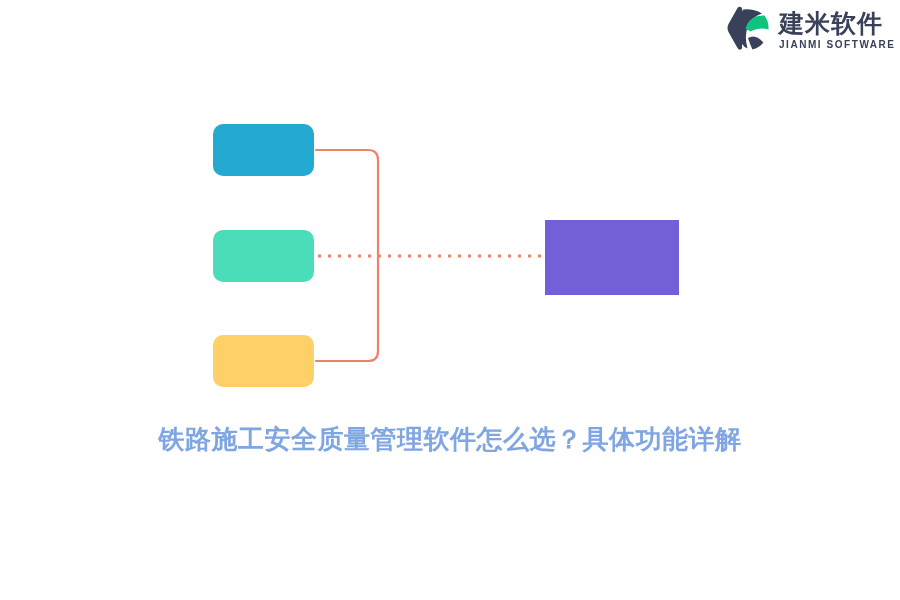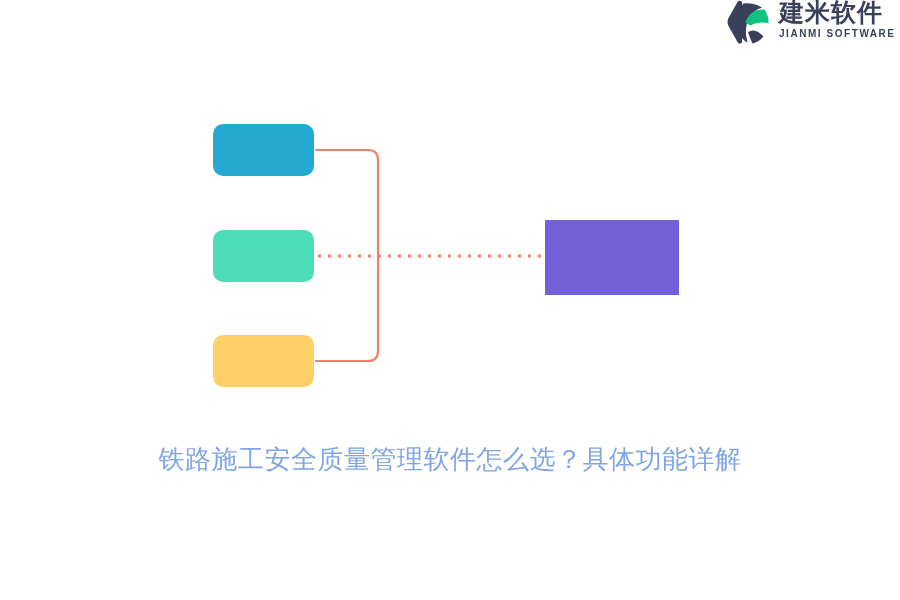--- a/index.html
+++ b/index.html
@@ -16,21 +16,21 @@
   }
 
   
   #brand-logo {
     position: absolute;
     top: 0px;
     left: 726px;
     width: 168px;
     height: 50px;
     display: flex;
-    align-items: flex-start;
+    align-items: flex-end;
     gap: 7px;
   }
   #logo-mark {
     width: 46px;
     height: 44px;
     flex: 0 0 auto;
     display: block;
   }
   #logo-wordmark {
     display: flex;
@@ -81,26 +81,25 @@
   }
 
   
   #page-title {
     position: absolute;
     left: 0;
     top: 422px;
     width: 900px;
     text-align: center;
     font-size: 26px;
-    font-weight: normal;
+    font-weight: bold;
     color: #7fa5e3;
     letter-spacing: 0.5px;
     white-space: nowrap;
     font-family: "DejaVu Sans", "Liberation Sans", sans-serif;
-    margin-top: 20px;
   }
 </style>
 </head>
 <body>
 
 <div id="brand-logo">
   <svg id="logo-mark" viewBox="0 0 46 44">
     <path d="M11.5 2 L2.5 18 Q0.5 22 2.5 26 L11.5 42 Q13.5 45 16 42.5 L16 2 Q13.5 -0.5 11.5 2 Z" fill="#39415a"></path>
     <path d="M17 3.5 Q10 16 13 30 Q15 40 21.5 42.5 Q18 30 22 20 Q26 10.5 36 7.5 Q27 2.5 17 3.5 Z" fill="#39415a"></path>
     <path d="M19.5 22.5 Q23.5 9 38.5 9.5 Q43 16 42.5 23.5 Q33 20.5 24.5 25.5 Q21.5 24 19.5 22.5 Z" fill="#0fc37f"></path>

